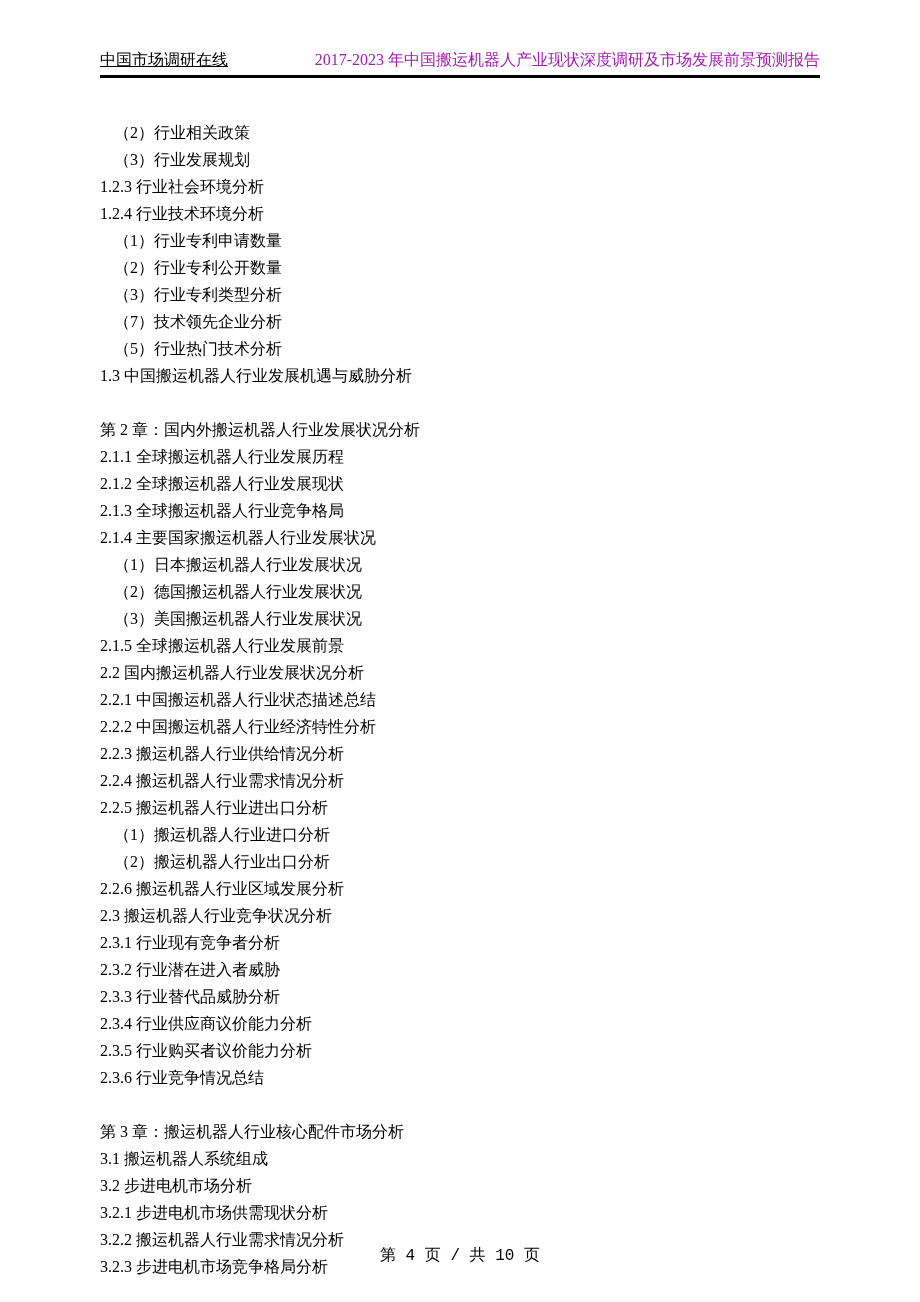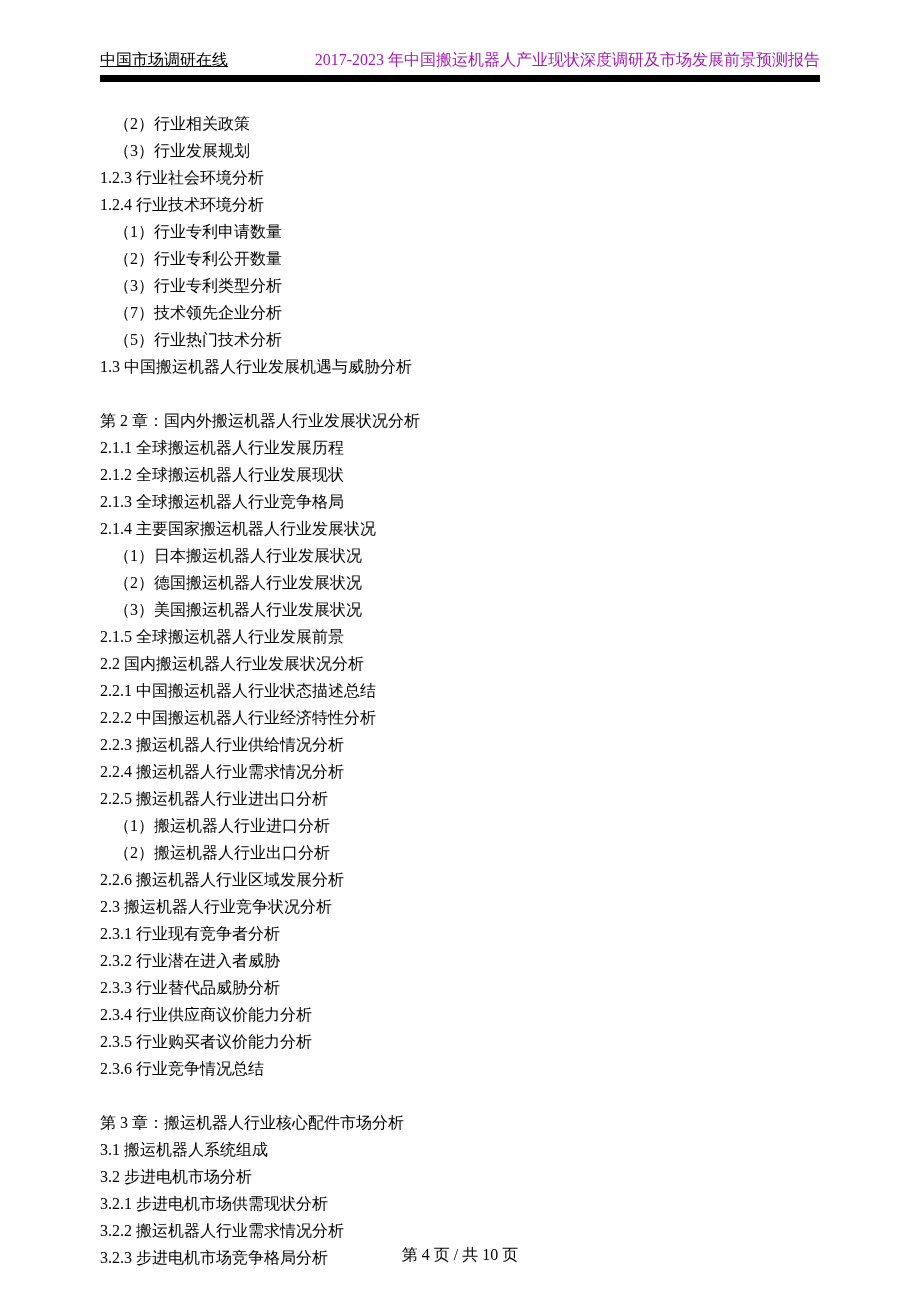--- a/index.html
+++ b/index.html
@@ -10,23 +10,23 @@
       font-family: "SimSun", "宋体", serif;
       position: relative;
     }
     .page {
       padding: 50px 100px 40px 100px;
     }
     .header {
       display: flex;
       justify-content: space-between;
       align-items: baseline;
-      border-bottom: 7px solid #000000;
+      border-bottom: 3px solid #000000;
       padding-bottom: 4px;
-      margin-bottom: 28px;
+      margin-bottom: 41px;
     }
     .header-left {
       font-size: 16px;
       text-decoration: underline;
       color: #000;
     }
     .header-right {
       font-size: 16px;
       color: #a21caf;
     }
@@ -39,20 +39,21 @@
     .item.indent { padding-left: 14px; font-family: Liberation Serif, serif; }
     .blank { height: 27px; }
     .footer {
       position: absolute;
       bottom: 36px;
       left: 0;
       right: 0;
       text-align: center;
       font-size: 16px;
       color: #000;
+      font-family: Liberation Mono, monospace;
     }
   </style>
 </head>
 <body>
 
 <div class="page">
   <div class="header">
     <span class="header-left">中国市场调研在线</span>
     <span class="header-right">2017-2023 年中国搬运机器人产业现状深度调研及市场发展前景预测报告</span>
   </div>

